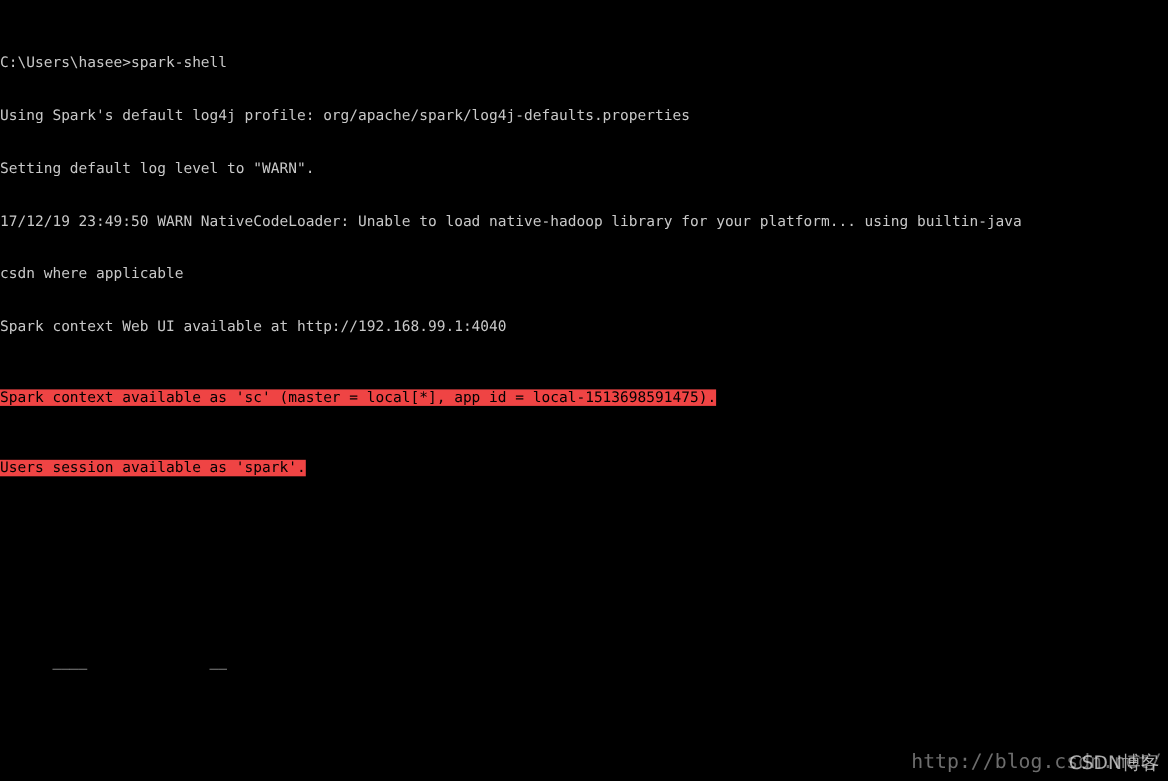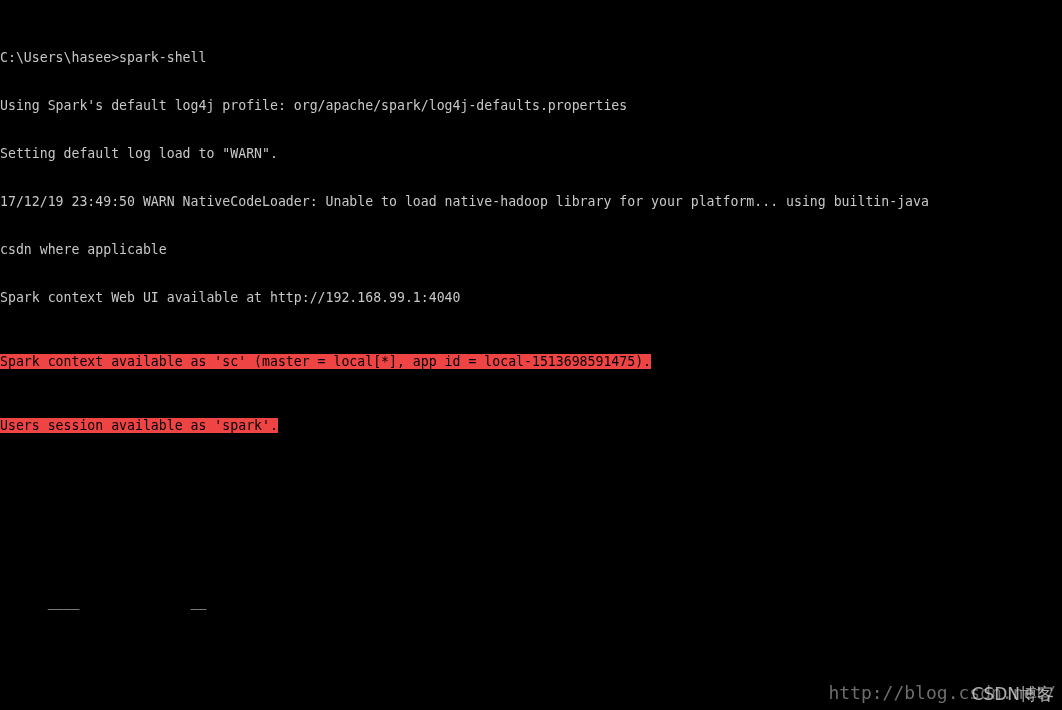--- a/index.html
+++ b/index.html
@@ -78,21 +78,21 @@
   }
   .blank { height: 16px; }
 </style>
 </head>
 <body>
 
 <div id="terminal">
 
   <div class="line">C:\Users\hasee&gt;spark-shell</div>
   <div class="line">Using Spark's default log4j profile: org/apache/spark/log4j-defaults.properties</div>
-  <div class="line">Setting default log load to "WARN".</div>
+  <div class="line">Setting default log level to "WARN".</div>
   <div class="line">17/12/19 23:49:50 WARN NativeCodeLoader: Unable to load native-hadoop library for your platform... using builtin-java</div>
   <div class="line">csdn where applicable</div>
   <div class="line">Spark context Web UI available at http://192.168.99.1:4040</div>
 
   <div class="line"><span class="sel">Spark context available as 'sc' (master = local[*], app id = local-1513698591475).</span></div>
 
   <div class="line"><span class="sel">Users session available as 'spark'.</span></div>
 
 
   <div class="blank"></div>

